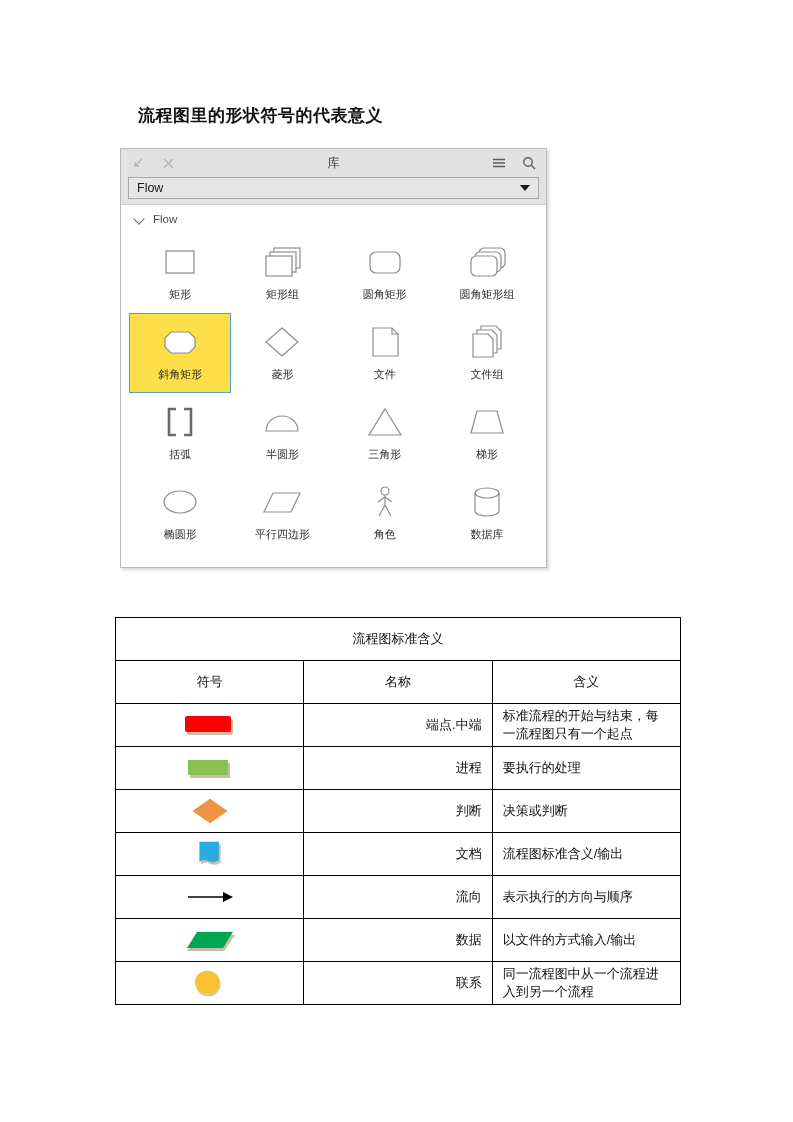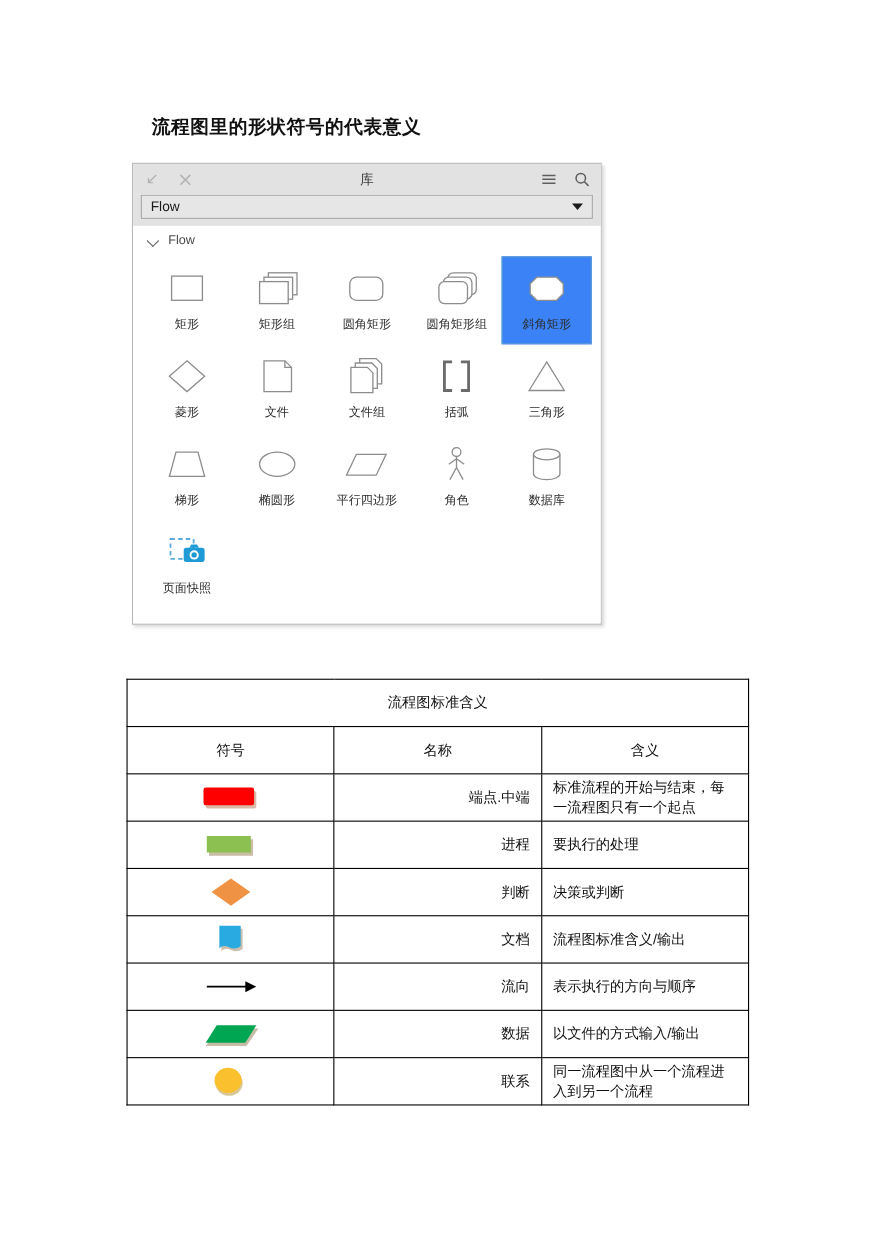--- a/index.html
+++ b/index.html
@@ -118,35 +118,35 @@
     position: absolute;
     left: 0; top: 1px;
     width: 7px; height: 7px;
     border-right: 1.6px solid #6b6b6b;
     border-bottom: 1.6px solid #6b6b6b;
     transform: rotate(45deg);
   }
 
   .shape-grid {
     display: grid;
-    grid-template-columns: repeat(5, 1fr);
+    grid-template-columns: repeat(4, 1fr);
     padding: 0 8px;
   }
   .shape-cell {
     height: 80px;
     display: flex;
     flex-direction: column;
     align-items: center;
     justify-content: center;
     gap: 8px;
     border: 1px solid transparent;
     box-sizing: border-box;
   }
   .shape-cell.selected {
-    background: #3b82f6;
+    background: #fde047;
     border: 1px solid #5b9bd5;
   }
   .shape-label {
     font-size: 11px;
     color: #2b2b2b;
     white-space: nowrap;
   }
   .shape-art {
     width: 52px;
     height: 34px;
@@ -326,20 +326,28 @@
       <div class="shape-cell">
         <span class="shape-art">
           <svg width="52" height="34" viewBox="0 0 52 34">
             <path d="M22 4 H15 V30 H22" fill="none" stroke="#6b6b6b" stroke-width="2.6"></path>
             <path d="M30 4 H37 V30 H30" fill="none" stroke="#6b6b6b" stroke-width="2.6"></path>
           </svg>
         </span>
         <span class="shape-label">括弧</span>
       </div>
 
+      <div class="shape-cell">
+        <span class="shape-art">
+          <svg width="52" height="34" viewBox="0 0 52 34">
+            <path d="M10 26 A16 15 0 0 1 42 26 Z" fill="#fff" stroke="#8d8d8d" stroke-width="1.2"></path>
+          </svg>
+        </span>
+        <span class="shape-label">半圆形</span>
+      </div>
 
       <div class="shape-cell">
         <span class="shape-art">
           <svg width="52" height="34" viewBox="0 0 52 34">
               <polygon points="26,4 42,30 10,30" fill="#fff" stroke="#8d8d8d" stroke-width="1.2"></polygon>
             </svg>
         </span>
         <span class="shape-label">三角形</span>
       </div>
 

